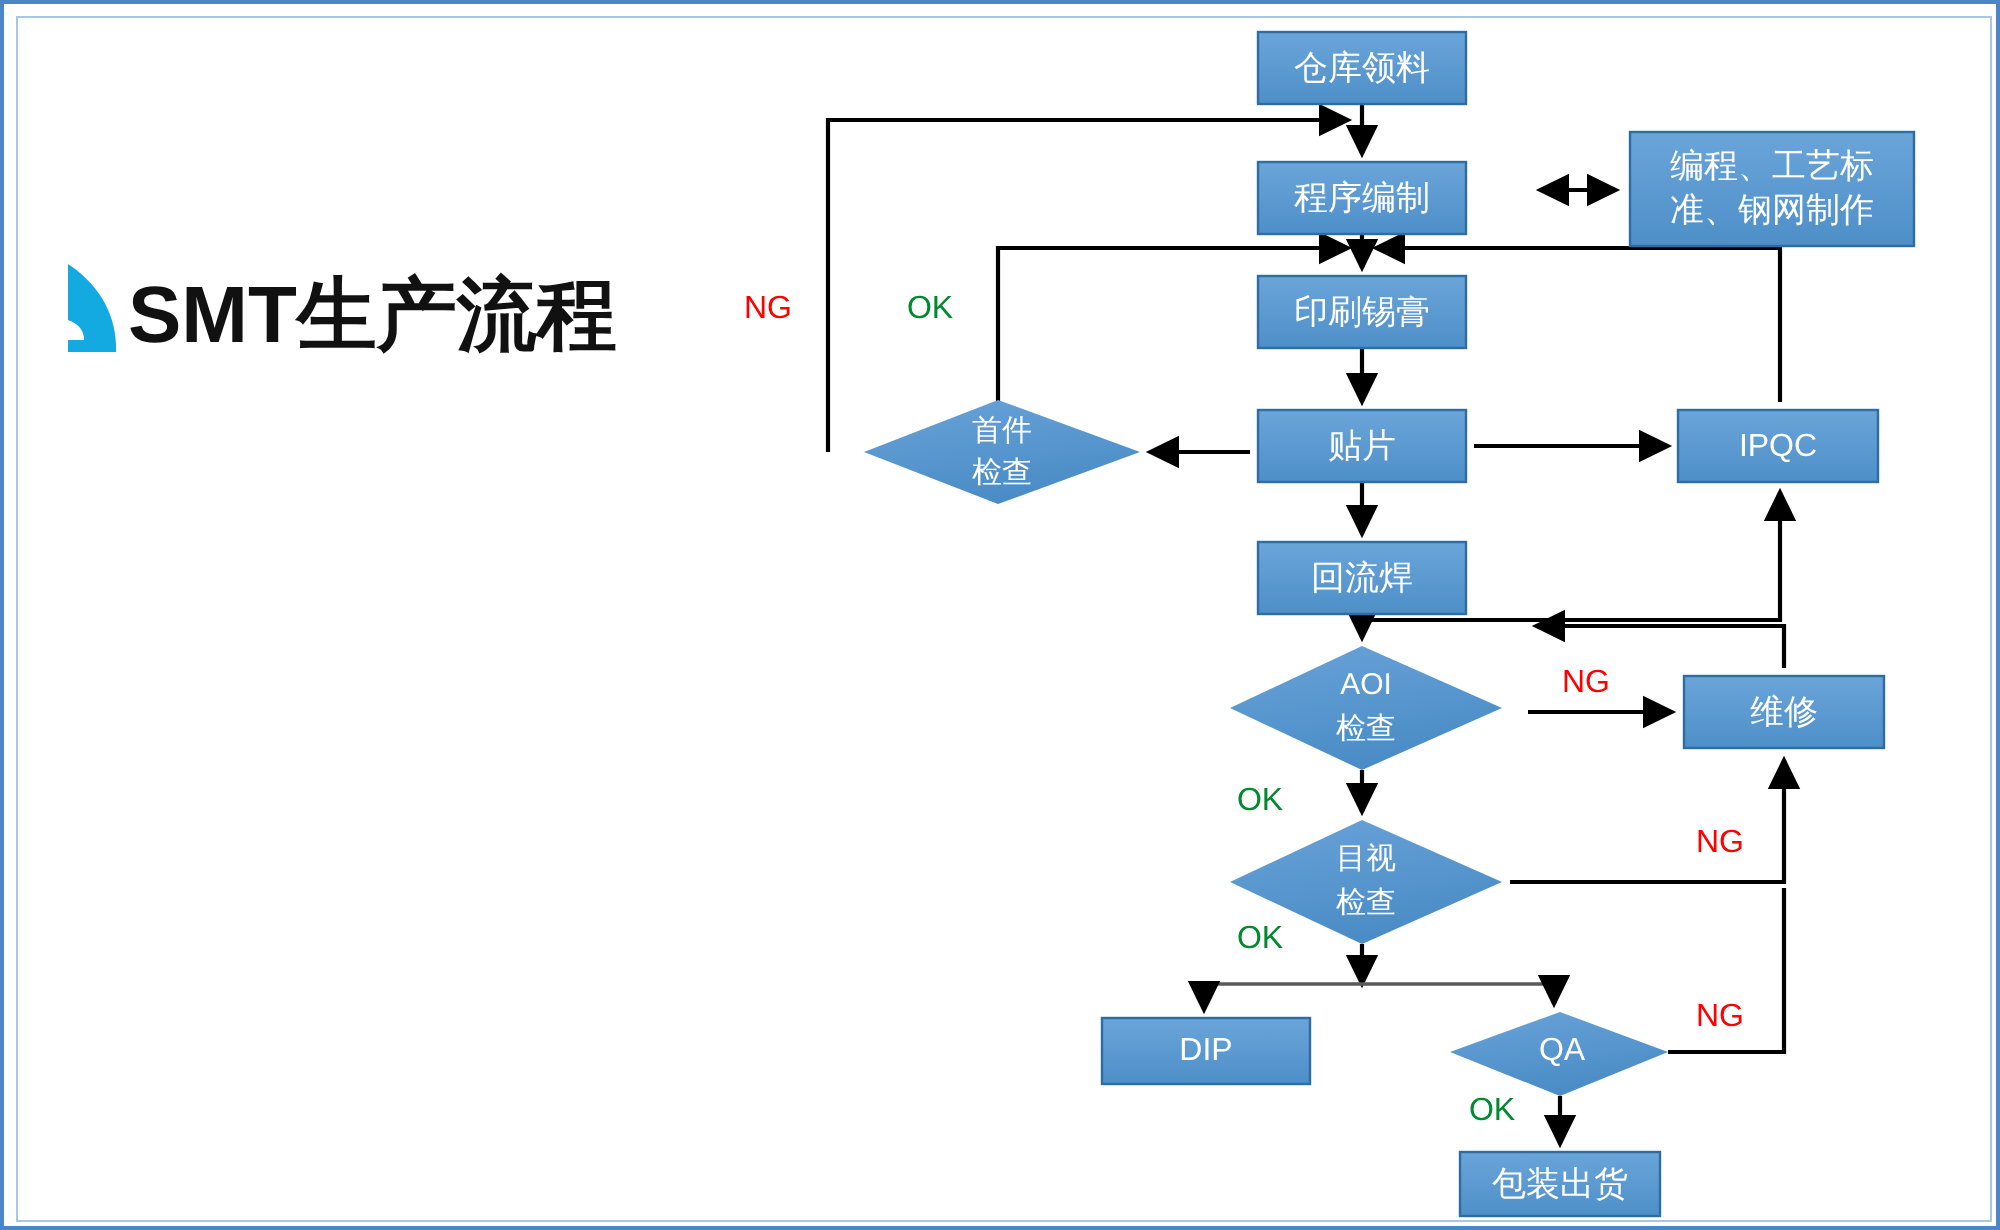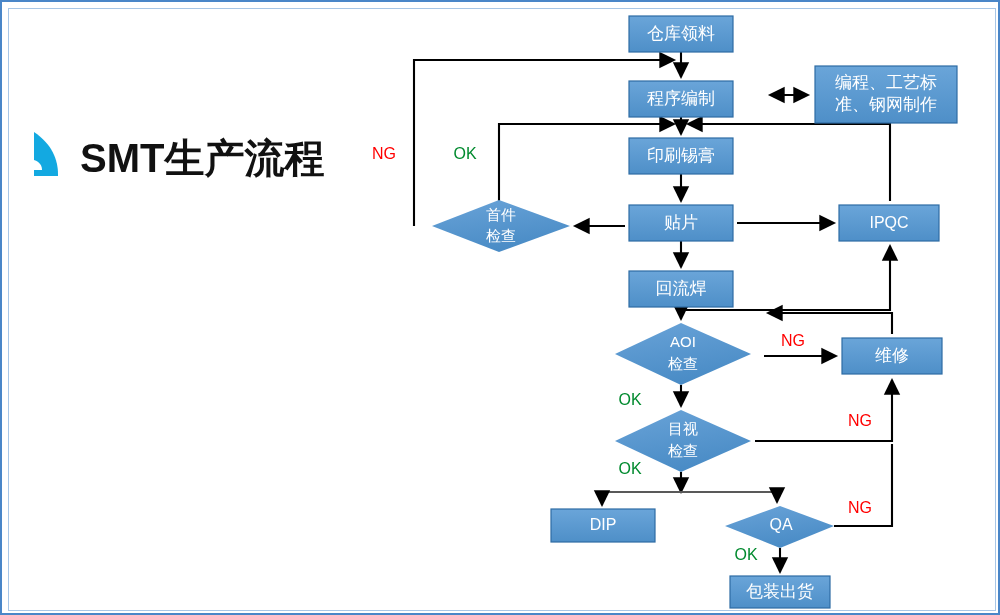--- a/index.html
+++ b/index.html
@@ -17,21 +17,21 @@
   #inner-frame{
     position:absolute;left:6px;top:6px;
     width:988px;height:603px;
     box-sizing:border-box;
     border:1px solid #a8c6e6;
     pointer-events:none;
   }
   
   #title-block{
     position:absolute;left:30px;top:128px;
-    display:flex;align-items:center;gap:20px;
+    display:flex;align-items:center;gap:4px;
   }
   #logo-mark{
     width:28px;height:55px;position:relative;flex:0 0 auto;
   }
   #title-text{
     font-size:40px;font-weight:bold;color:#111;
     letter-spacing:0px;line-height:1;
     white-space:nowrap;
     font-family:"Liberation Sans","DejaVu Sans",sans-serif;
   }

